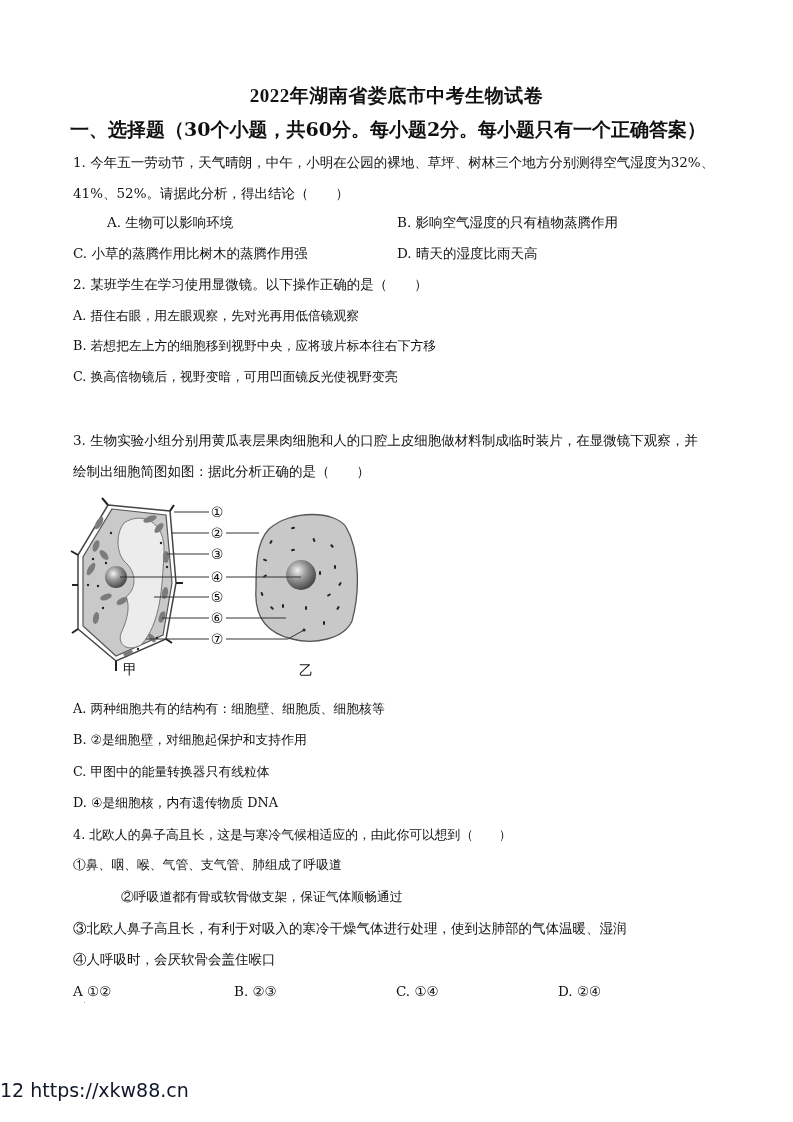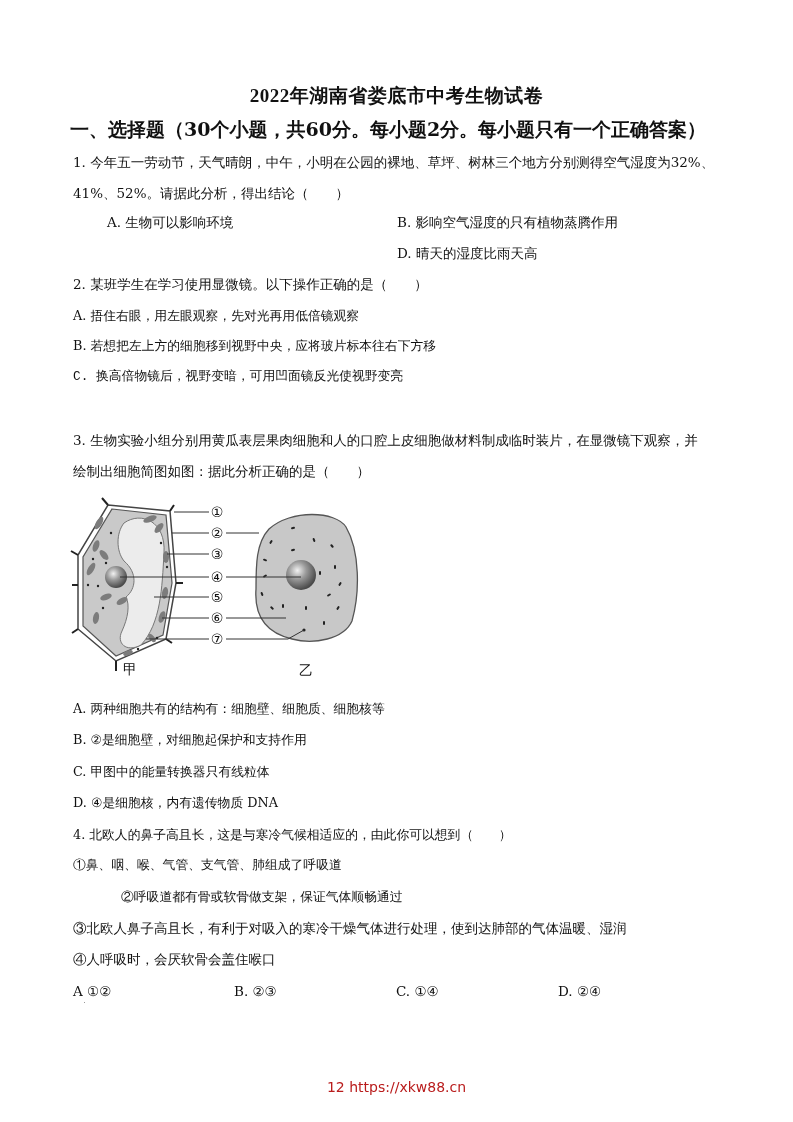--- a/index.html
+++ b/index.html
@@ -5,43 +5,44 @@
   html, body { margin: 0; padding: 0; background: #ffffff; }
   body { width: 793px; height: 1122px; position: relative; overflow: hidden;
          font-family: "DejaVu Serif", "Liberation Serif", serif; color: #111; }
   .page { position: absolute; left: 0; top: 9px; width: 793px; height: 1122px; }
   .title { position: absolute; left: 0; width: 793px; top: 74px; text-align: center;
            font-size: 19px; font-weight: bold; font-family: "Liberation Serif", "DejaVu Serif", serif; letter-spacing: 0.5px; }
   .section { position: absolute; left: 70px; top: 108px; font-size: 19px; font-weight: bold; }
   .line { position: absolute; left: 73px; font-size: 13.5px; white-space: nowrap; line-height: 18px; }
   .opt { position: absolute; font-size: 13.5px; white-space: nowrap; line-height: 18px; }
   .small { font-size: 12.8px; }
-  .footer { position: absolute; left: 0; width: 793px; top: 1070px; text-align: center;
-            font-family: "DejaVu Sans", sans-serif; font-size: 14px; color: #b91c1c; }
+  .footer { position: absolute; left: 0; width: 793px; top: 1070px; 
+            font-family: "DejaVu Sans", sans-serif; font-size: 19px; color: #0f172a; }
   .diagram { position: absolute; left: 66px; top: 484px; width: 320px; height: 190px; }
   .speck { position:absolute; left: 84px; top: 993px; width: 1px; height: 1px; background:#999; }
 </style>
 </head>
 <body>
 
 <div class="page">
 
   <div class="title">2022年湖南省娄底市中考生物试卷</div>
   <div class="section">一、选择题（30个小题，共60分。每小题2分。每小题只有一个正确答案）</div>
 
   <div class="line" style="top:144px;">1. 今年五一劳动节，天气晴朗，中午，小明在公园的裸地、草坪、树林三个地方分别测得空气湿度为32%、</div>
   <div class="line" style="top:175px;">41%、52%。请据此分析，得出结论（　　）</div>
   <div class="opt" style="left:73px; top:204px;margin-left:34px;">A. 生物可以影响环境</div>
   <div class="opt" style="left:397px; top:204px;">B. 影响空气湿度的只有植物蒸腾作用</div>
+  <div class="opt" style="left:73px; top:235px;">C. 小草的蒸腾作用比树木的蒸腾作用强</div>
   <div class="opt" style="left:397px; top:235px;">D. 晴天的湿度比雨天高</div>
 
   <div class="line" style="top:266px;">2. 某班学生在学习使用显微镜。以下操作正确的是（　　）</div>
   <div class="opt small" style="left:73px; top:298px;">A.  捂住右眼，用左眼观察，先对光再用低倍镜观察</div>
   <div class="opt small" style="left:73px; top:328px;">B.  若想把左上方的细胞移到视野中央，应将玻片标本往右下方移</div>
-  <div class="opt small" style="left:73px; top:359px;font-family:Liberation Mono, monospace;">C.  换高倍物镜后，视野变暗，可用凹面镜反光使视野变亮</div>
+  <div class="opt small" style="left:73px; top:359px;">C.  换高倍物镜后，视野变暗，可用凹面镜反光使视野变亮</div>
 
   <div class="line" style="top:422px;">3. 生物实验小组分别用黄瓜表层果肉细胞和人的口腔上皮细胞做材料制成临时装片，在显微镜下观察，并</div>
   <div class="line" style="top:453px;">绘制出细胞简图如图：据此分析正确的是（　　）</div>
 
   <div class="diagram">
     <svg width="320" height="190" viewBox="0 0 320 190" xmlns="http://www.w3.org/2000/svg">
       <defs>
         <radialGradient id="nucG" cx="38%" cy="35%" r="65%">
           <stop offset="0%" stop-color="#f2f2f2"></stop>
           <stop offset="45%" stop-color="#9a9a9a"></stop>

